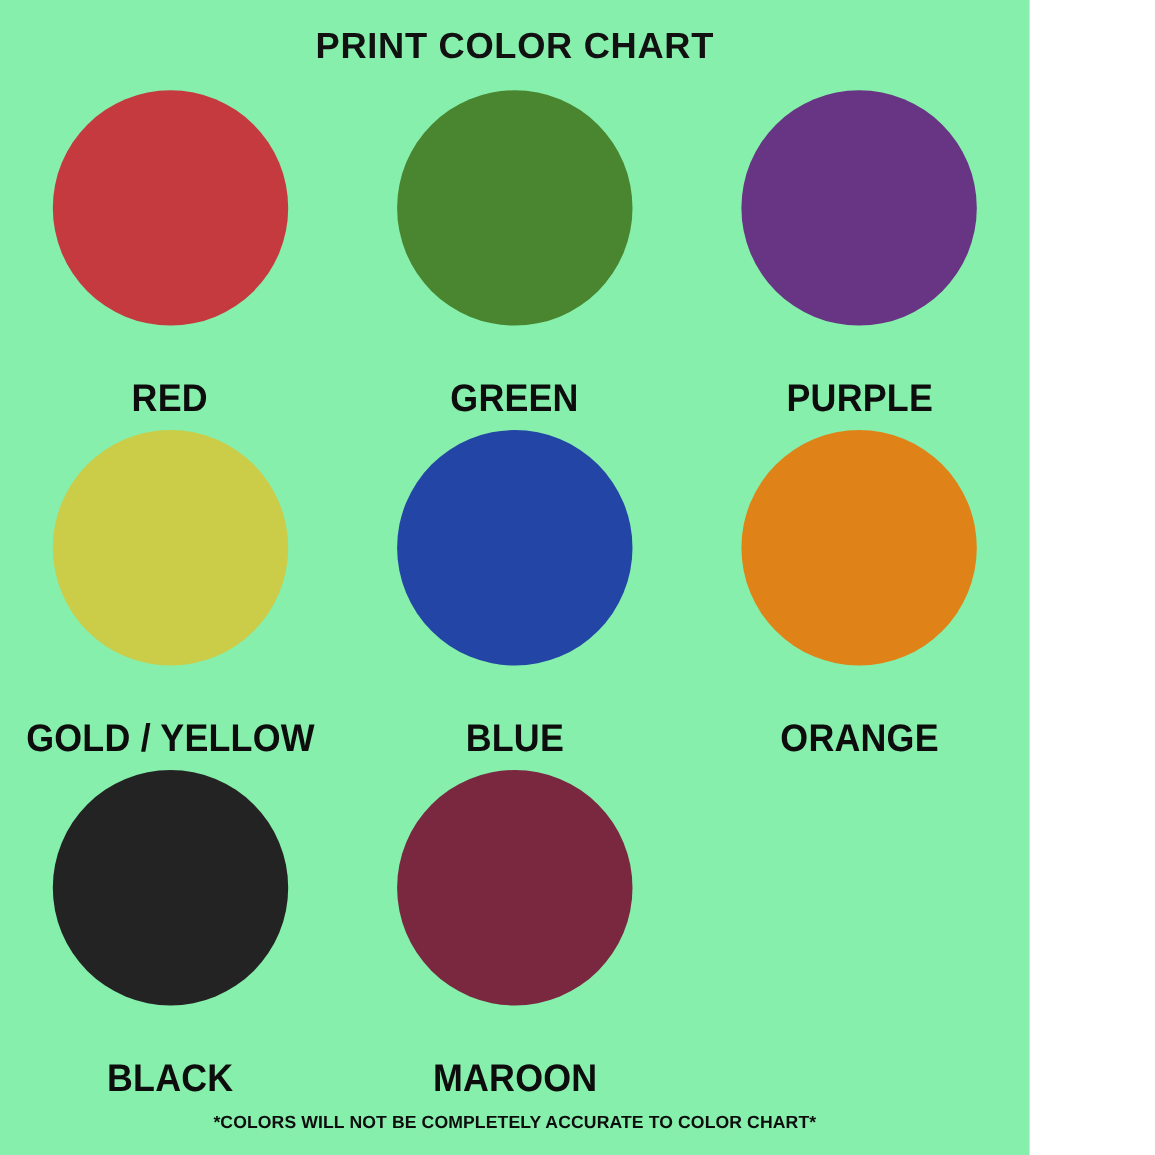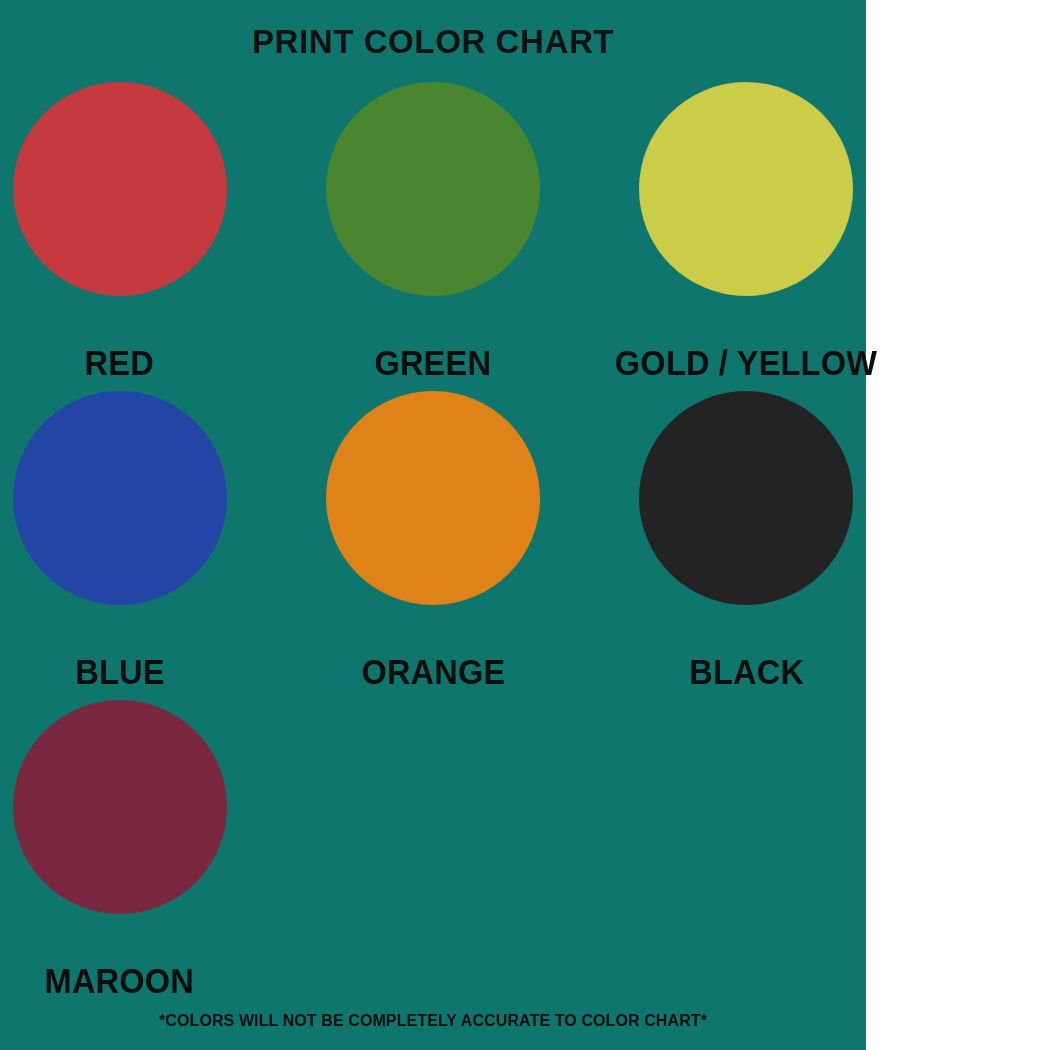--- a/index.html
+++ b/index.html
@@ -10,23 +10,23 @@
   body {
     width: 1050px;
     height: 1050px;
     background: #ffffff;
     font-family: "Liberation Sans", sans-serif;
     overflow: hidden;
   }
 
   .chart-page {
     position: relative;
-    width: 866px;
+    width: 936px;
     height: 1050px;
-    background: #0f766e;
+    background: #86efac;
     box-sizing: border-box;
     display: flex;
     flex-direction: column;
     align-items: center;
   }
 
   .chart-title {
     margin-top: 24px;
     font-size: 33px;
     font-weight: 700;
@@ -99,20 +99,24 @@
     <div class="swatch-cell">
       <span class="swatch-dot" style="background-color: rgb(197, 58, 62);"></span>
       <span class="swatch-label">RED</span>
     </div>
 
     <div class="swatch-cell">
       <span class="swatch-dot" style="background-color: rgb(74, 134, 48);"></span>
       <span class="swatch-label">GREEN</span>
     </div>
 
+    <div class="swatch-cell">
+      <span class="swatch-dot" style="background-color: rgb(103, 53, 131);"></span>
+      <span class="swatch-label">PURPLE</span>
+    </div>
 
 
     <div class="swatch-cell">
       <span class="swatch-dot" style="background-color: rgb(203, 204, 71);"></span>
       <span class="swatch-label">GOLD / YELLOW</span>
     </div>
 
     <div class="swatch-cell">
       <span class="swatch-dot" style="background-color: rgb(35, 69, 166);"></span>
       <span class="swatch-label">BLUE</span>

